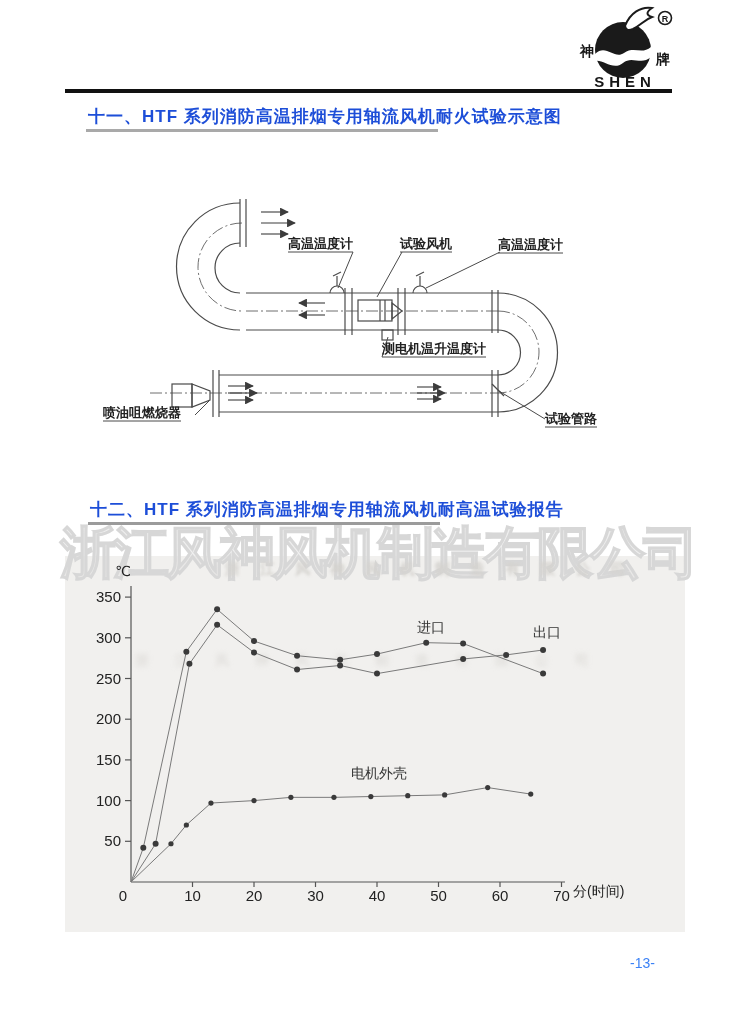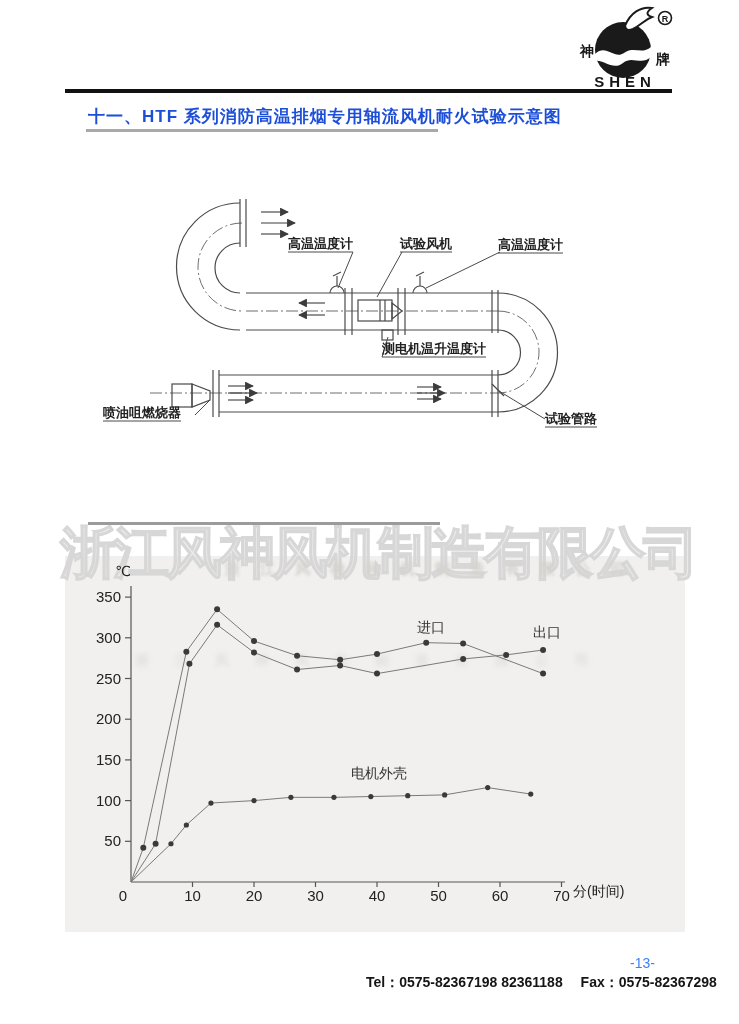--- a/index.html
+++ b/index.html
@@ -147,20 +147,21 @@
     </g>
     <text x="193" y="63" class="dlabel">高温温度计</text>
     <text x="305" y="63" class="dlabel">试验风机</text>
     <text x="403" y="64" class="dlabel">高温温度计</text>
     <text x="287" y="168" class="dlabel">测电机温升温度计</text>
     <text x="8" y="232" class="dlabel">喷油咀燃烧器</text>
     <text x="450" y="238" class="dlabel">试验管路</text>
   </svg>
 
   <div class="watermark">浙江风神风机制造有限公司</div>
+  <div class="sec-title sec12-title">十二、HTF 系列消防高温排烟专用轴流风机耐高温试验报告</div>
   <div class="sec12-rule"></div>
 
   <div class="chart-panel">
     <div class="ghost ghost1">浙江风神风机制造有限公司</div>
     <div class="ghost ghost2">浙江风神风机制造有限公司</div>
     <svg id="chart-svg" class="chart-svg" width="620" height="376" viewBox="0 0 620 376">
         <line x1="66" y1="30" x2="66" y2="326" stroke="#555" stroke-width="1.2"></line>
         <line x1="66" y1="326" x2="500" y2="326" stroke="#555" stroke-width="1.2"></line>
         <line x1="60" y1="285.3" x2="66" y2="285.3" stroke="#555" stroke-width="1.2"></line>
         <text x="56" y="290.3" text-anchor="end" class="tick">50</text>
@@ -227,14 +228,13 @@
         <circle cx="305.85" cy="240.53" r="2.6" fill="#3a3a3a"></circle>
         <circle cx="342.75" cy="239.716" r="2.6" fill="#3a3a3a"></circle>
         <circle cx="379.65000000000003" cy="238.902" r="2.6" fill="#3a3a3a"></circle>
         <circle cx="422.70000000000005" cy="231.57600000000002" r="2.6" fill="#3a3a3a"></circle>
         <circle cx="465.75" cy="238.08800000000002" r="2.6" fill="#3a3a3a"></circle>
         <text x="286" y="222" class="slabel">电机外壳</text>
       </svg>
   </div>
 
   <div class="footer-page">-13-</div>
-  <div class="footer-tel">Tel：0575-82367198  82361188　 Fax：0575-82367298</div>
 </div>
 
 </body></html>

